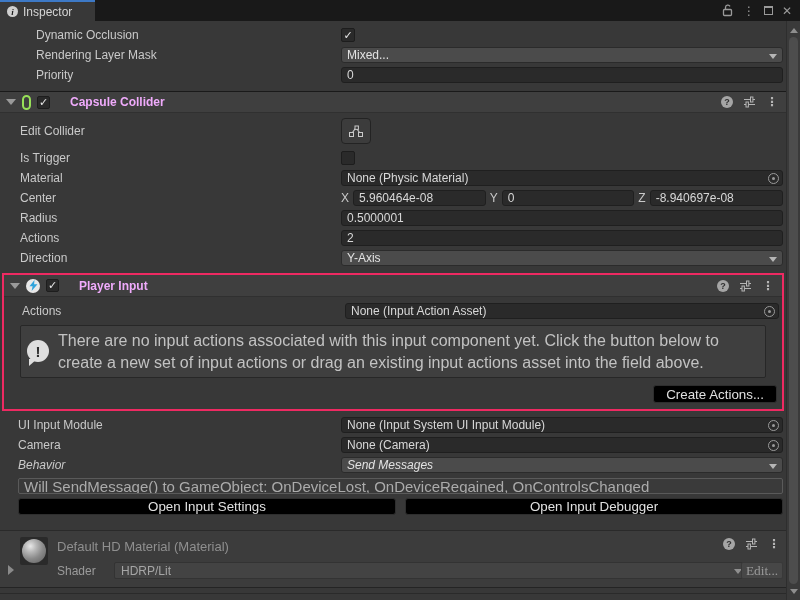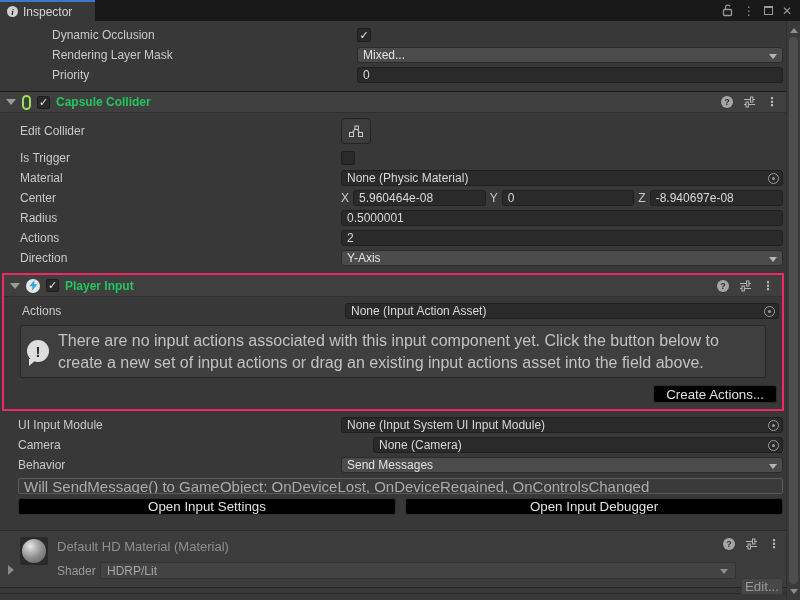--- a/index.html
+++ b/index.html
@@ -21,38 +21,38 @@
   .scrollbar { width:14px; background:#3a3a3a; border-left:1px solid #2e2e2e; position:relative; }
   .sb-arrow { position:absolute; left:0; width:14px; height:14px; display:flex; align-items:center; justify-content:center; }
   .sb-up { top:2px; } .sb-down { bottom:2px; }
   .tri-up { width:0; height:0; border-left:4px solid transparent; border-right:4px solid transparent; border-bottom:5px solid #8e8e8e; }
   .tri-down { width:0; height:0; border-left:4px solid transparent; border-right:4px solid transparent; border-top:5px solid #8e8e8e; }
   .sb-thumb { position:absolute; left:2px; right:2px; top:16px; bottom:16px; background:#4d4d4d; border-radius:5px; }
 
   
   .row { display:flex; align-items:center; height:20px; padding-left:20px; padding-right:3px; }
   .row .label { width:321px; flex:0 0 auto; color:#c9c9c9; white-space:nowrap; overflow:hidden; }
-  .row.indent { padding-left:36px;margin-left:16px; } .row.indent .label { width:305px; }
+  .row.indent { padding-left:36px; } .row.indent .label { width:305px; }
   .value { flex:1; display:flex; align-items:center; min-width:0; }
 
   .field { background:#2a2a2a; border:1px solid #1f1f1f; border-radius:3px; height:16px; display:flex; align-items:center; padding:0 5px; color:#d8d8d8; flex:1; white-space:nowrap; }
   .objfield { position:relative; padding-right:20px; }
   .obj-picker { position:absolute; right:3px; top:2px; width:11px; height:11px; border:1px solid #9a9a9a; border-radius:50%; display:flex; align-items:center; justify-content:center; }
   .obj-picker::after { content:""; width:3px; height:3px; border-radius:50%; background:#9a9a9a; }
   .dropdown { background:#4b4b4b; border:1px solid #2b2b2b; border-radius:3px; height:16px; display:flex; align-items:flex-start; padding:0 5px; color:#e2e2e2; flex:1; position:relative; white-space:nowrap; }
   .dd-caret { position:absolute; right:5px; top:6px; width:0; height:0; border-left:4px solid transparent; border-right:4px solid transparent; border-top:5px solid #b6b6b6; }
   .checkbox { width:14px; height:14px; background:#2a2a2a; border:1px solid #1d1d1d; border-radius:2px; display:flex; align-items:center; justify-content:center; color:#e8e8e8; font-size:11px; line-height:1; }
   .checkbox.small { width:13px; height:13px; }
   .checkbox .mark { transform:translateY(-0.5px); }
 
   
   .comp-header { height:22px; background:#3f3f3f; border-top:1px solid #1a1a1a; border-bottom:1px solid #303030; display:flex; align-items:center; gap:6px; padding:0 6px 0 6px; }
   .foldout-down { width:0; height:0; border-left:5px solid transparent; border-right:5px solid transparent; border-top:6px solid #9a9a9a; flex:0 0 auto; }
   .foldout-right { width:0; height:0; border-top:5px solid transparent; border-bottom:5px solid transparent; border-left:6px solid #8a8a8a; flex:0 0 auto; }
-  .comp-title { font-weight:bold; color:#22c55e; }
+  .comp-title { font-weight:bold; color:#f0abfc;margin-left:14px; }
   .header-right { margin-left:auto; display:flex; align-items:center; gap:10px; padding-right:2px; }
   .help-icon { width:12px; height:12px; border-radius:50%; background:#a5a5a5; color:#2e2e2e; font-size:9px; font-weight:bold; display:flex; align-items:center; justify-content:center; }
   .kebab { color:#b5b5b5; font-size:12px; font-weight:bold; letter-spacing:0; line-height:1; }
 
   .capsule-icon { width:9px; height:15px; border:2px solid #97e058; border-radius:5px; background:transparent; position:relative; }
   .capsule-icon::after { content:""; position:absolute; left:0; right:0; top:5px; height:2px; background:#3f3f3f; }
   .playerinput-icon { width:14px; height:14px; border-radius:50%; background:#e8e8e8; display:flex; align-items:center; justify-content:center; }
 
   
   .edit-collider-btn { width:30px; height:26px; background:#3c3c3c; border:1px solid #232323; border-radius:4px; display:flex; align-items:center; justify-content:center; }
@@ -73,22 +73,22 @@
   .two-btn-row { display:flex; gap:9px; margin:4px 3px 15px 18px; }
   .two-btn-row .btn { flex:1; height:17px; }
 
   
   .mat-section { border-top:1px solid #2a2a2a; margin-top:8px; background:#3c3c3c; border-bottom:1px solid #242424; padding:4px 0 6px 0; position:relative; height:58px; }
   .mat-thumb { position:absolute; left:20px; top:6px; width:28px; height:28px; background:#2a2a2a; border-radius:2px; overflow:hidden; }
   .mat-sphere { width:24px; height:24px; margin:2px; border-radius:50%; background:radial-gradient(circle at 35% 30%, #e8e8e8 0%, #b9b9b9 25%, #8a8a8a 55%, #5c5c5c 100%); }
   .mat-title { position:absolute; left:57px; top:8px; color:#8f8f8f; font-size:13px; }
   .mat-foldout { position:absolute; left:8px; top:34px; }
   .mat-shader-label { position:absolute; left:57px; top:33px; color:#9b9b9b; }
-  .mat-shader-dd { position:absolute; left:100px; top:31px; width:636px; height:17px; background:#434343; border:1px solid #333; border-radius:2px; color:#a5a5a5; display:flex; align-items:center; padding:0 6px; }
-  .mat-edit-btn { position:absolute; left:741px; top:47px; width:42px; height:17px; background:#474747; border:1px solid #393939; border-radius:2px; color:#9a9a9a; display:flex; align-items:center; justify-content:center; }
+  .mat-shader-dd { position:absolute; left:114px; top:31px; width:636px; height:17px; background:#434343; border:1px solid #333; border-radius:2px; color:#a5a5a5; display:flex; align-items:center; padding:0 6px; }
+  .mat-edit-btn { position:absolute; left:741px; top:31px; width:42px; height:17px; background:#474747; border:1px solid #393939; border-radius:2px; color:#9a9a9a; display:flex; align-items:center; justify-content:center;font-family:Liberation Serif, serif; }
   .mat-header-icons { position:absolute; right:6px; top:7px; display:flex; gap:10px; align-items:center; }
 
   .footer-divider { border-top:1px solid #2a2a2a; margin-top:5px; height:0; }
   .add-comp-row { display:flex; justify-content:center; margin-top:21px; }
   .add-comp-btn { width:230px; height:22px; background:#585858; border:1px solid #666; border-radius:3px; color:#e0e0e0; display:flex; align-items:center; justify-content:center; }
 
   .spacer4 { height:4px; } .spacer3 { height:3px; } .spacer6 { height:6px; }
   svg { display:block; }
 </style>
 </head>
@@ -276,30 +276,30 @@
       <div class="spacer4"></div>
       <div class="row" style="padding-left:18px;">
         <span class="label" style="width:323px;">UI Input Module</span>
         <span class="value">
             <span class="field objfield">
               <span>None (Input System UI Input Module)</span>
               <span class="obj-picker"></span>
             </span>
           </span>
       </div>
-      <div class="row" style="padding-left:18px;gap:32px;">
+      <div class="row" style="padding-left:18px;">
         <span class="label" style="width:323px;">Camera</span>
         <span class="value">
             <span class="field objfield">
               <span>None (Camera)</span>
               <span class="obj-picker"></span>
             </span>
           </span>
       </div>
-      <div class="row" style="padding-left:18px;">
+      <div class="row" style="padding-left:18px;font-style:italic;">
         <span class="label" style="width:323px;">Behavior</span>
         <span class="value">
             <span class="dropdown">
               <span>Send Messages</span>
               <span class="dd-caret"></span>
             </span>
           </span>
       </div>
       <div class="infobar">Will SendMessage() to GameObject: OnDeviceLost, OnDeviceRegained, OnControlsChanged</div>
       <div class="two-btn-row">

